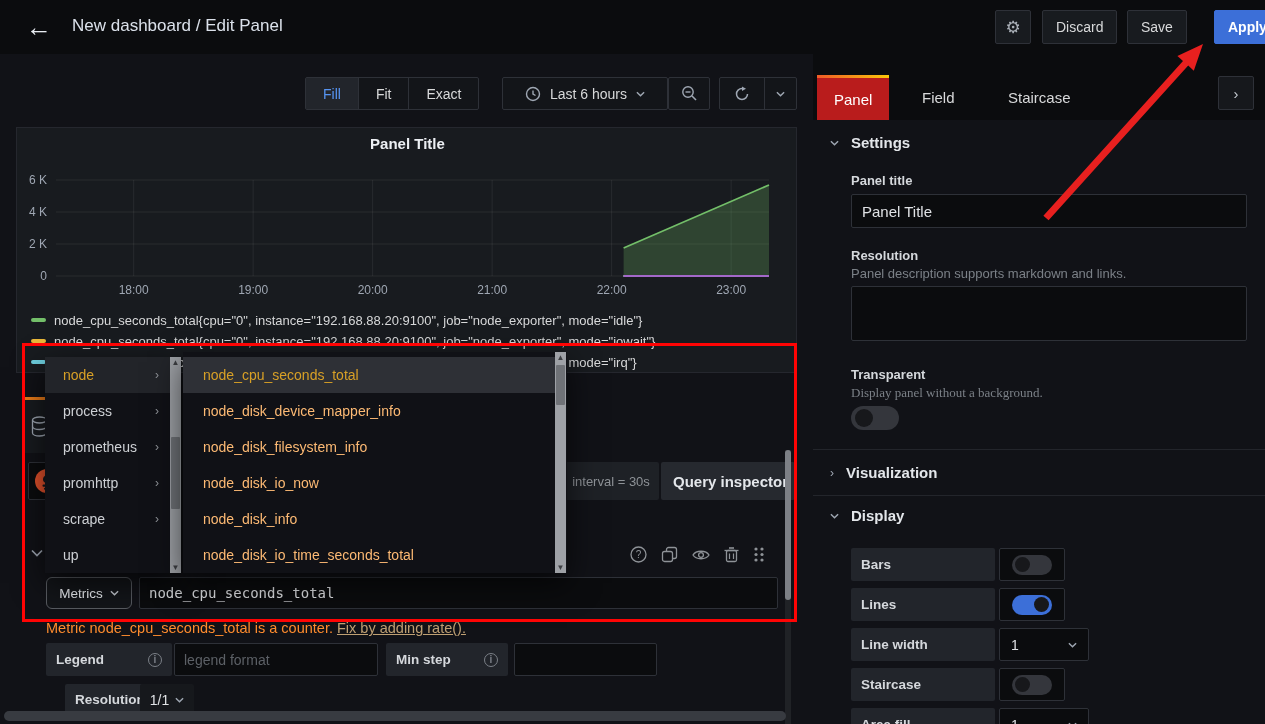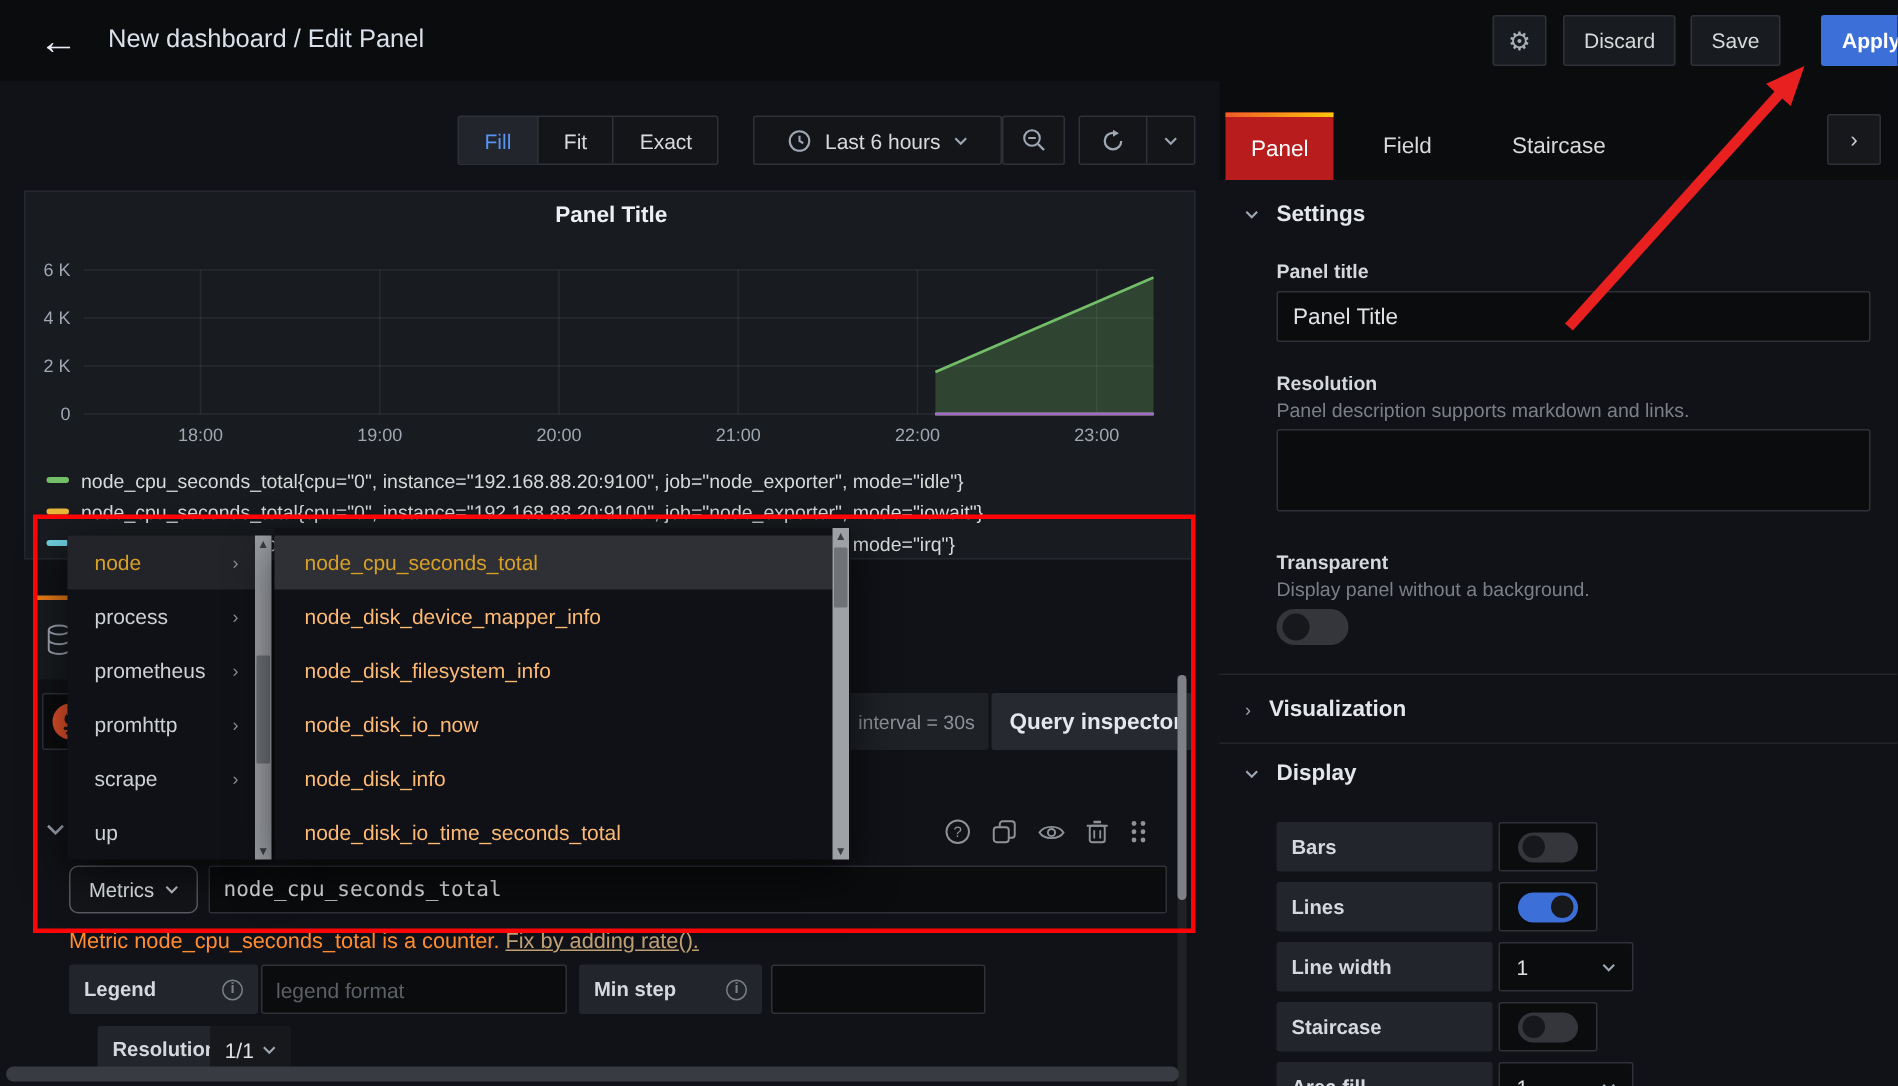--- a/index.html
+++ b/index.html
@@ -391,21 +391,21 @@
     <span class="abs field-label" style="left:38px;top:119px;">Panel title</span>
     <div class="abs side-input" style="left:38px;top:140px;width:396px;height:34px;display:flex;align-items:center;padding-left:10px;font-size:15px;color:#e0e2e5;">
       <span>Panel Title</span>
     </div>
 
     <span class="abs field-label" style="left:38px;top:194px;">Resolution</span>
     <span class="abs help-text" style="left:38px;top:212px;">Panel description supports markdown and links.</span>
     <div class="abs side-input" style="left:38px;top:232px;width:396px;height:55px;"></div>
 
     <span class="abs field-label" style="left:38px;top:313px;">Transparent</span>
-    <span class="abs help-text" style="left:38px;top:331px;">Display panel without a background.</span>
+    <span class="abs help-text" style="left:38px;top:331px;font-family:Liberation Serif, serif;">Display panel without a background.</span>
     <div class="abs toggle-pill" style="left:38px;top:352px;">
         <span class="knob"></span>
       </div>
 
     <div class="abs divider" style="top:395px;"></div>
     <div class="abs" style="left:17px;top:410px;display:flex;gap:12px;align-items:center;">
       <span class="chev">›</span>
       <span class="sect-head">Visualization</span>
     </div>
     <div class="abs divider" style="top:441px;"></div>

